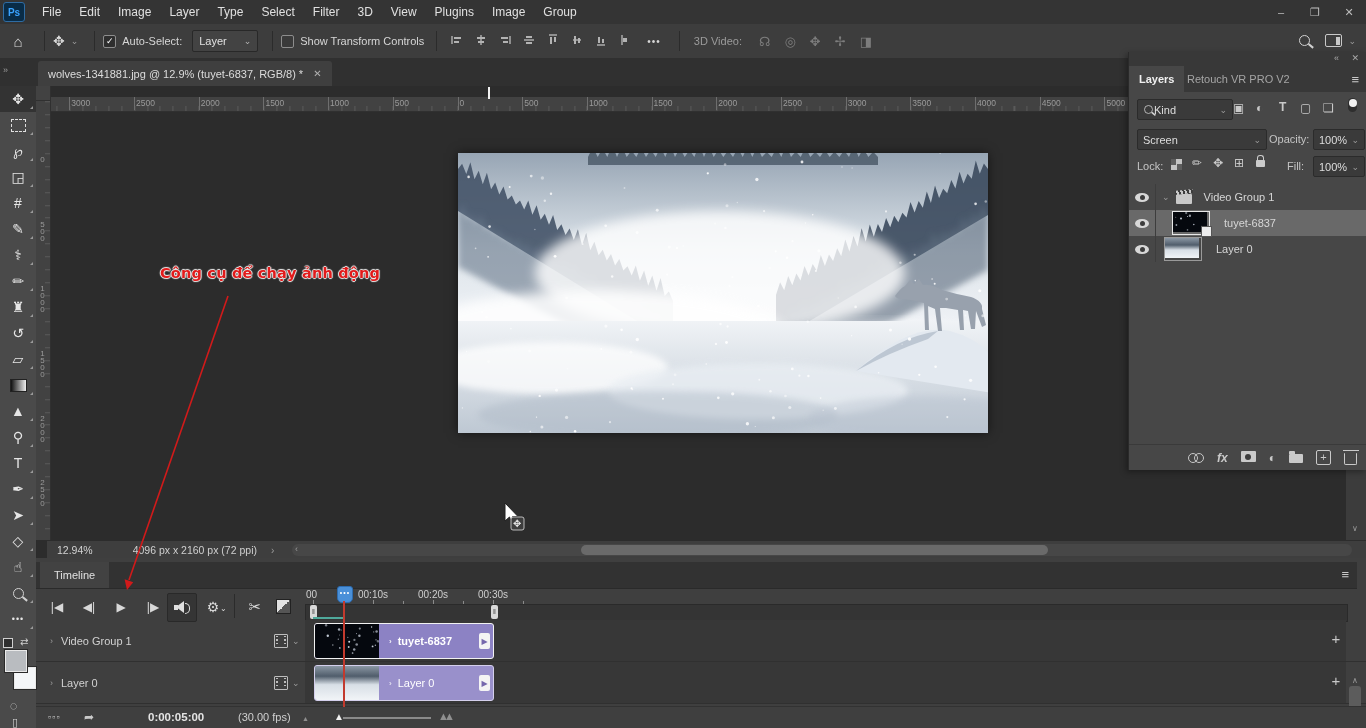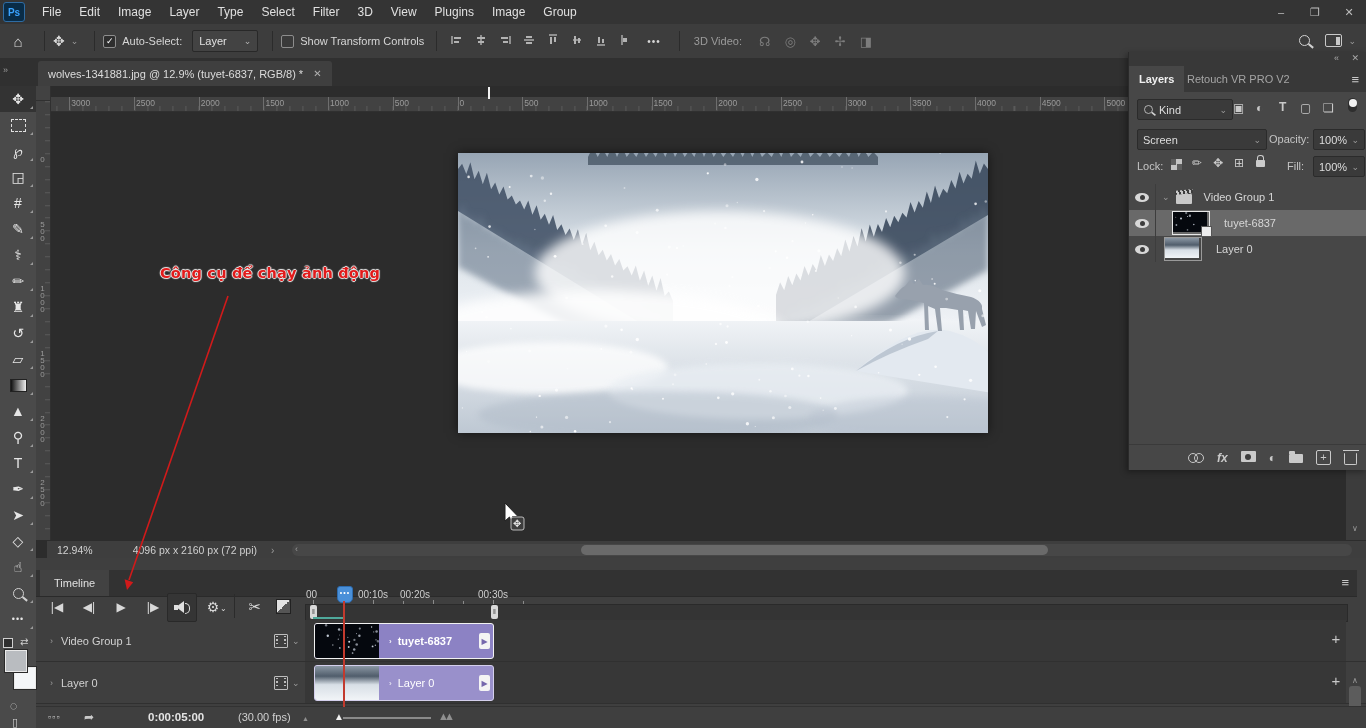--- a/index.html
+++ b/index.html
@@ -48,21 +48,21 @@
   .rvlabel{position:absolute;left:1px;font-size:8px;color:#9a9a9a;writing-mode:vertical-rl;text-orientation:upright;letter-spacing:-2px;line-height:10px}
   .canvas{position:absolute;left:422px;top:67px;width:530px;height:280px;box-shadow:0 0 10px rgba(0,0,0,.55);background:#e8ecf0}
   .annot{position:absolute;left:124px;top:179px;font-family:"DejaVu Sans",sans-serif;font-size:14.5px;font-weight:bold;color:#e21b1b;
          text-shadow:-1px 0 1px #efefef,1px 0 1px #efefef,0 -1px 1px #efefef,0 1px 1px #efefef;letter-spacing:.2px}
   
   .statusrow{left:47px;top:540px;width:1330px;height:18px;background:#3e3e3e;border-top:1px solid #2c2c2c;display:flex;align-items:center;font-size:10.5px}
   .hsb{position:absolute;left:245px;top:3px;width:1060px;height:12px;background:#474747;border-radius:6px}
   .hsb .thumb{position:absolute;left:289px;top:1px;width:467px;height:10px;background:#6a6a6a;border-radius:5px}
   
   .timeline{left:36px;top:558px;width:1330px;height:170px;background:#3f3f3f}
-  .tl-tabs{position:absolute;left:0;top:12px;width:1321px;height:26px;background:#323232;border-bottom:1px solid #2a2a2a}
+  .tl-tabs{position:absolute;left:0;top:4px;width:1321px;height:26px;background:#323232;border-bottom:1px solid #2a2a2a}
   .tl-tab{position:absolute;left:4px;top:0;height:26px;background:#424242;display:flex;align-items:center;padding:0 14px;font-size:11px;color:#e0e0e0}
   .tbtn{position:absolute;color:#d8d8d8;font-size:12px;display:flex;align-items:center;justify-content:center}
   .tl-rulerlab{position:absolute;top:31px;font-size:10px;color:#cfcfcf}
   .tick{position:absolute;width:1px;background:#8b8b8b}
   .bracket{position:absolute;top:47px;width:7px;height:14px;background:#d8d8d8;border-radius:2px;color:#444;font-size:7px;line-height:14px;text-align:center}
   .trackhdr{position:absolute;left:0;width:269px;height:41px;display:flex;align-items:center;color:#d2d2d2}
   .trackbg{position:absolute;left:269px;width:1041px;height:41px;background:#373737}
   .filmico{display:inline-block;width:12px;height:12px;border:1px solid #bdbdbd;border-radius:1px;position:relative}
   .filmico::before,.filmico::after{content:"";position:absolute;top:1px;bottom:1px;width:2px;
      background:repeating-linear-gradient(180deg,#bdbdbd 0 1.5px,transparent 1.5px 3.5px)}
@@ -506,21 +506,21 @@
         <span class="transico"></span>
       </span>
 
     <div id="tl-ruler">
         <span class="tl-rulerlab" style="left: 270px;">00</span>
         <span class="tick" style="left: 277px; top: 42px; height: 4px; position: absolute;"></span>
         <span class="tick" style="left: 307px; top: 43px; height: 3px; position: absolute;"></span>
         <span class="tl-rulerlab" style="left: 337px; transform: translateX(-50%);">00:10s</span>
         <span class="tick" style="left: 337px; top: 42px; height: 4px; position: absolute;"></span>
         <span class="tick" style="left: 367px; top: 43px; height: 3px; position: absolute;"></span>
-        <span class="tl-rulerlab" style="left: 379px; transform: translateX(-50%);">00:20s</span>
+        <span class="tl-rulerlab" style="left: 397px; transform: translateX(-50%);">00:20s</span>
         <span class="tick" style="left: 397px; top: 42px; height: 4px; position: absolute;"></span>
         <span class="tick" style="left: 427px; top: 43px; height: 3px; position: absolute;"></span>
         <span class="tl-rulerlab" style="left: 457px; transform: translateX(-50%);">00:30s</span>
         <span class="tick" style="left: 457px; top: 42px; height: 4px; position: absolute;"></span>
         <span class="tick" style="left: 487px; top: 43px; height: 3px; position: absolute;"></span>
       </div>
     <div class="abs" style="left:269px;top:46px;width:1041px;height:16px;background:#343434;border:1px solid #2a2a2a"></div>
     <div class="bracket" style="left:274px">‖</div>
     <div class="bracket" style="left:455px">‖</div>
     <div class="abs" style="left:277px;top:59px;width:31px;height:2px;background:#4fa99b"></div>
@@ -616,21 +616,21 @@
       <span class="abs" style="right:28px;top:1px;color:#a8a8a8;font-size:9px">«</span>
       <span class="abs" style="right:8px;top:1px;color:#a8a8a8;font-size:9px">✕</span>
     </div>
     <div class="lp-tabs">
       <div class="lp-tab act">Layers</div>
       <div class="lp-tab inact">Retouch VR PRO V2</div>
       <span class="abs" style="right:8px;top:6px;color:#c9c9c9;font-size:13px">≡</span>
     </div>
 
     <div class="combo" style="left:8px;top:47px;width:84px;justify-content:space-between">
-      <span class="row" style="gap:5px">
+      <span class="row" style="">
           <span class="mag" style="transform:scale(.8)"></span>
           <span>Kind</span>
         </span>
       <span class="dim" style="font-size:9px">⌄</span>
     </div>
     <span class="abs" style="left:104px;top:49px;color:#c9c9c9;font-size:12px">▣</span>
     <span class="abs" style="left:127px;top:49px;color:#c9c9c9;font-size:12px">◐</span>
     <span class="abs" style="left:150px;top:48px;color:#c9c9c9;font-size:12px;font-weight:bold">T</span>
     <span class="abs" style="left:171px;top:49px;color:#c9c9c9;font-size:12px">▢</span>
     <span class="abs" style="left:194px;top:49px;color:#c9c9c9;font-size:12px">❏</span>

